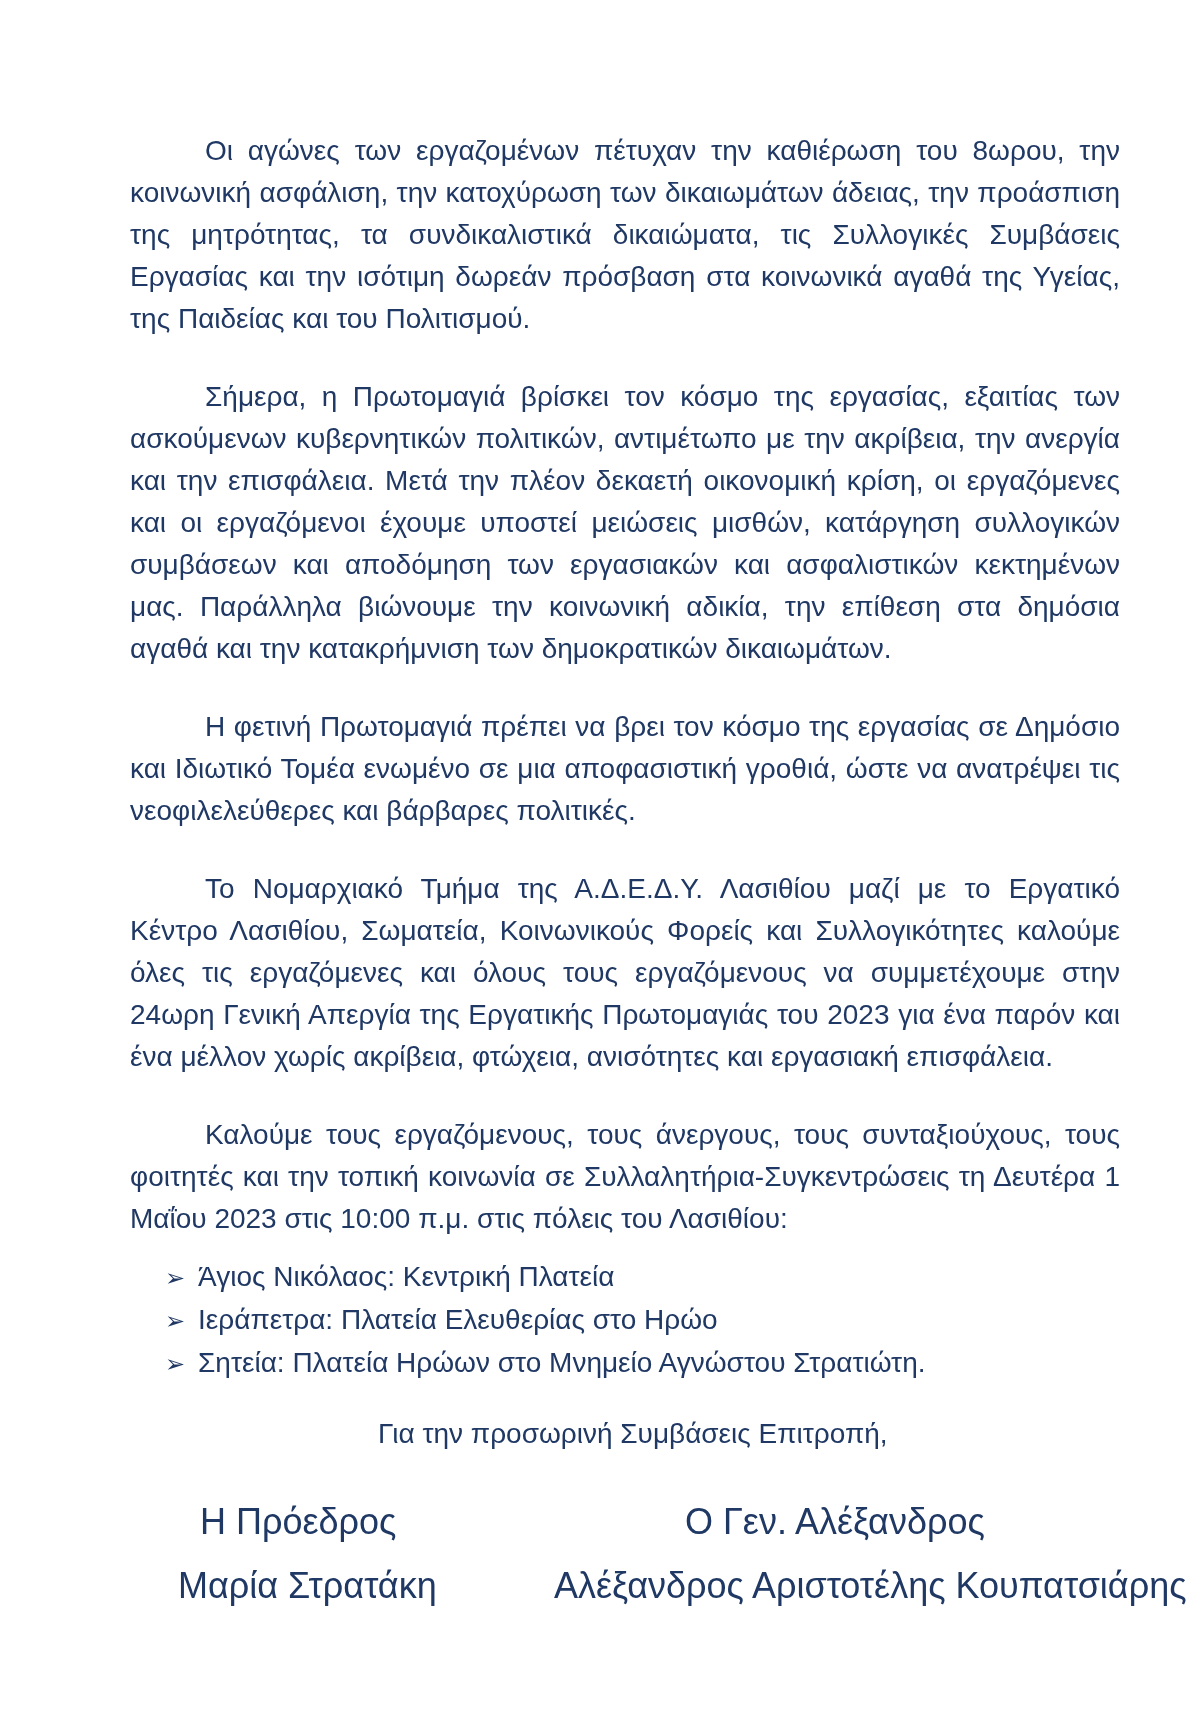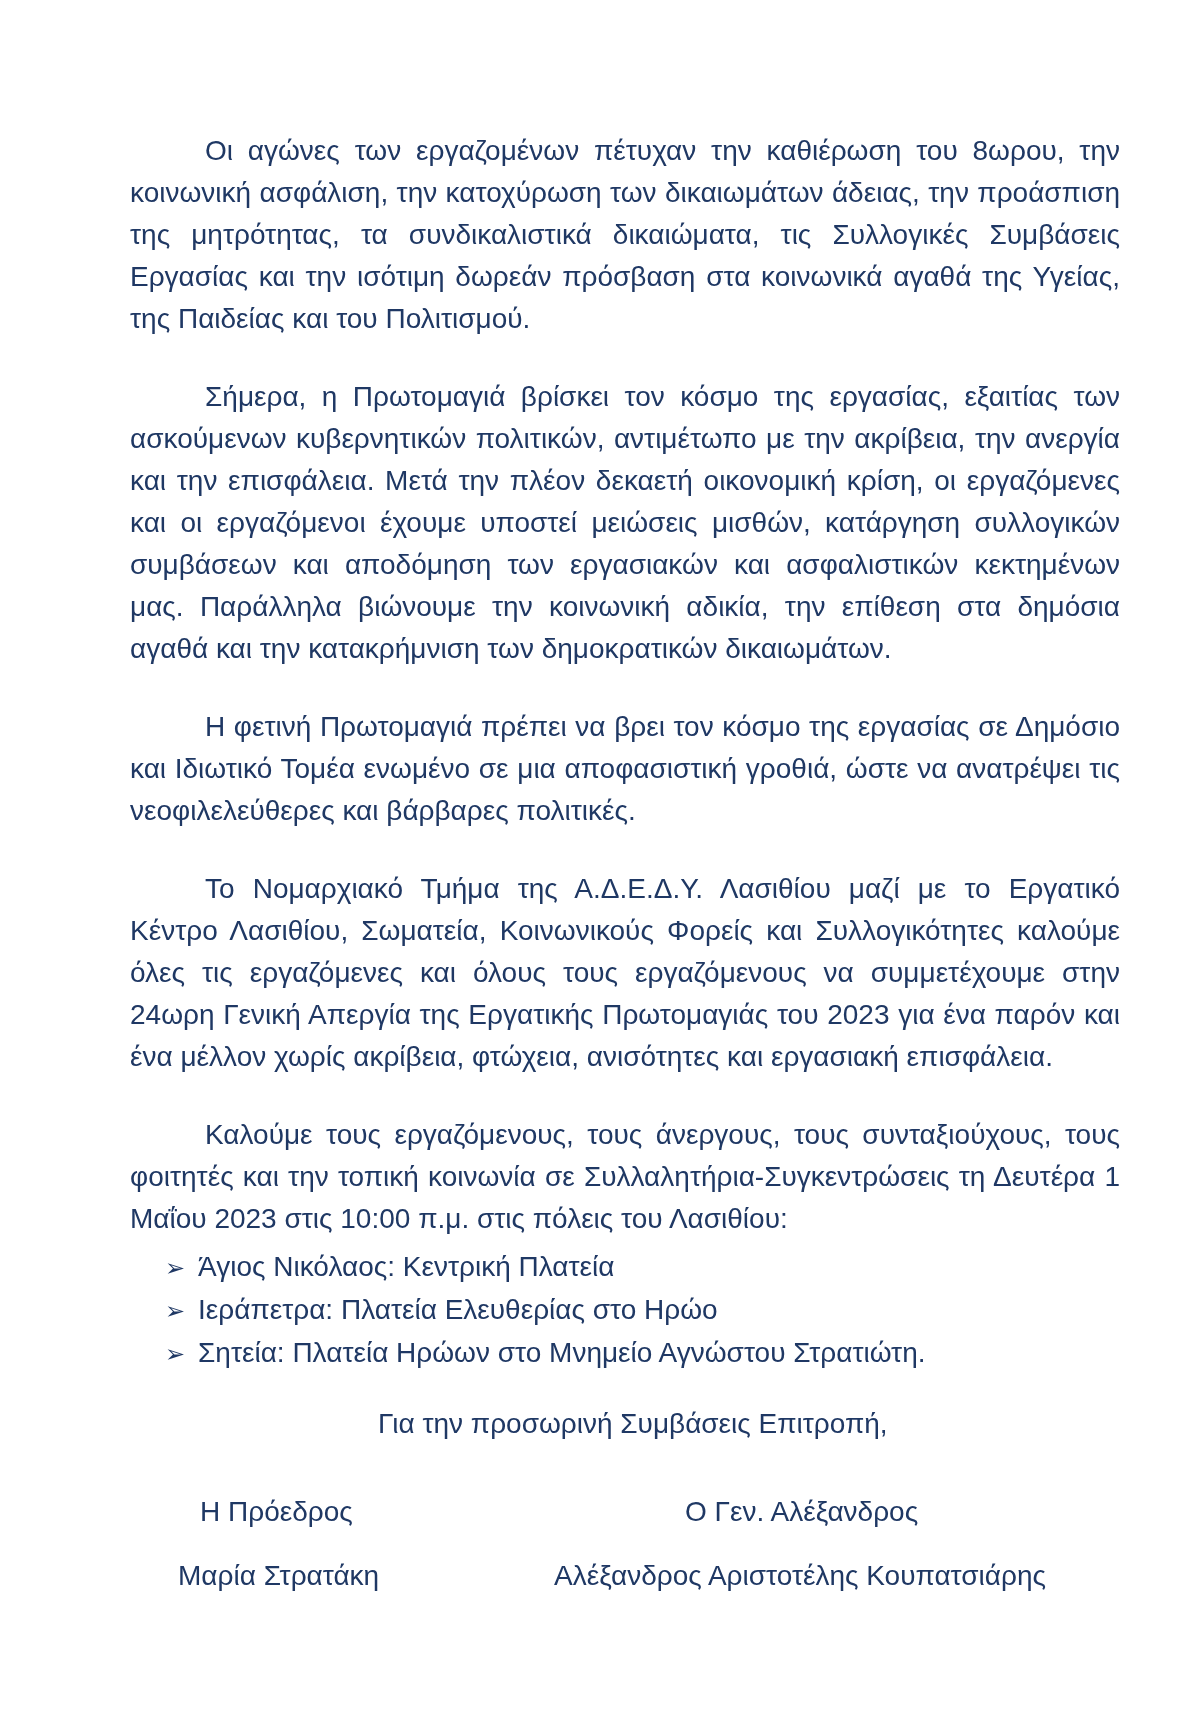--- a/index.html
+++ b/index.html
@@ -17,21 +17,21 @@
     width: 1200px; height: 1721px;
     padding: 130px 80px 0 130px;
   }
   .body-par {
     margin: 0 0 36px 0;
     font-size: 28px;
     line-height: 42px;
     text-align: justify;
     text-indent: 75px;
   }
-  .body-par.no-gap { margin-bottom: 6px; }
+  .body-par.no-gap { margin-bottom: 16px; }
   .loc-list {
     list-style: none;
     margin: 0; padding: 0;
   }
   .loc-list li {
     font-size: 28px;
     line-height: 42px;
     padding-left: 35px;
     display: flex;
     align-items: baseline;
@@ -42,21 +42,21 @@
     font-size: 24px;
   }
   .committee {
     margin: 28px 0 0 248px;
     font-size: 28px;
     line-height: 42px;
   }
   .sig-row {
     position: relative;
     height: 42px;
-    font-size: 28px;
+    font-size: 36px;
     line-height: 42px;
   }
   .sig-row.titles { margin-top: 46px; }
   .sig-row.names  { margin-top: 22px; }
   .sig-row .sig { position: absolute; white-space: nowrap; }
   .titles .sig-left  { left: 70px; }
   .titles .sig-right { left: 555px; }
   .names  .sig-left  { left: 48px; }
   .names  .sig-right { left: 424px; }
 </style>

